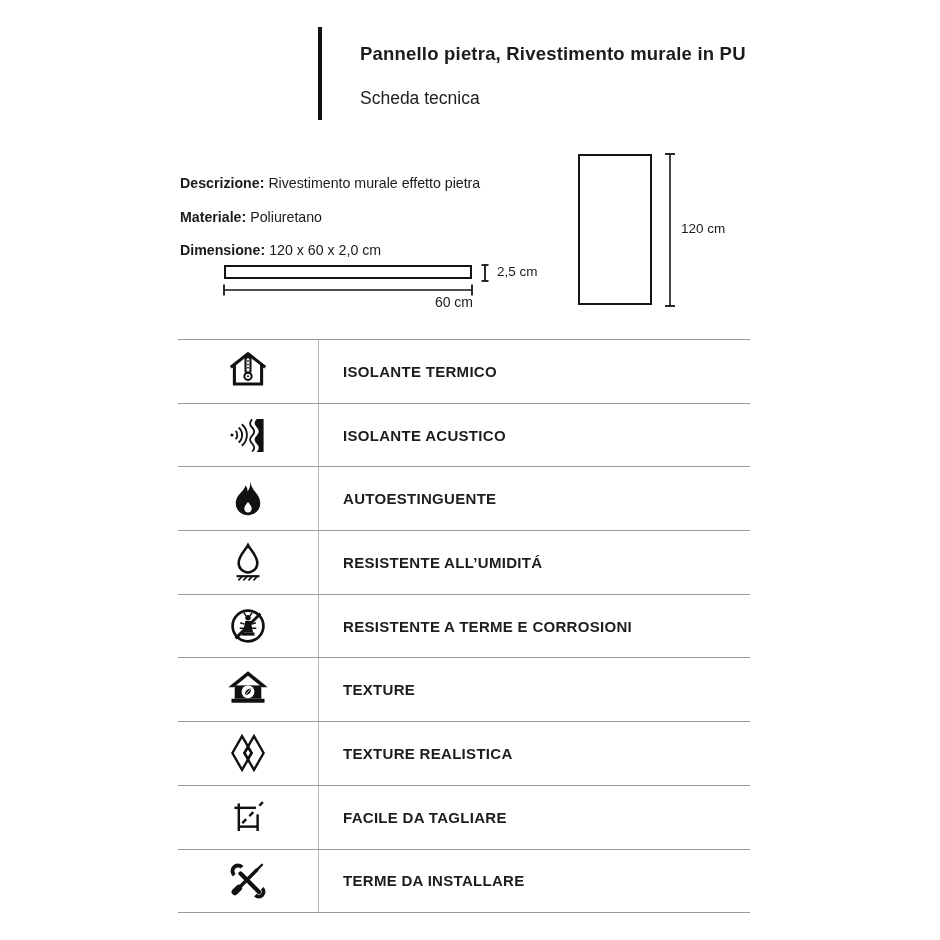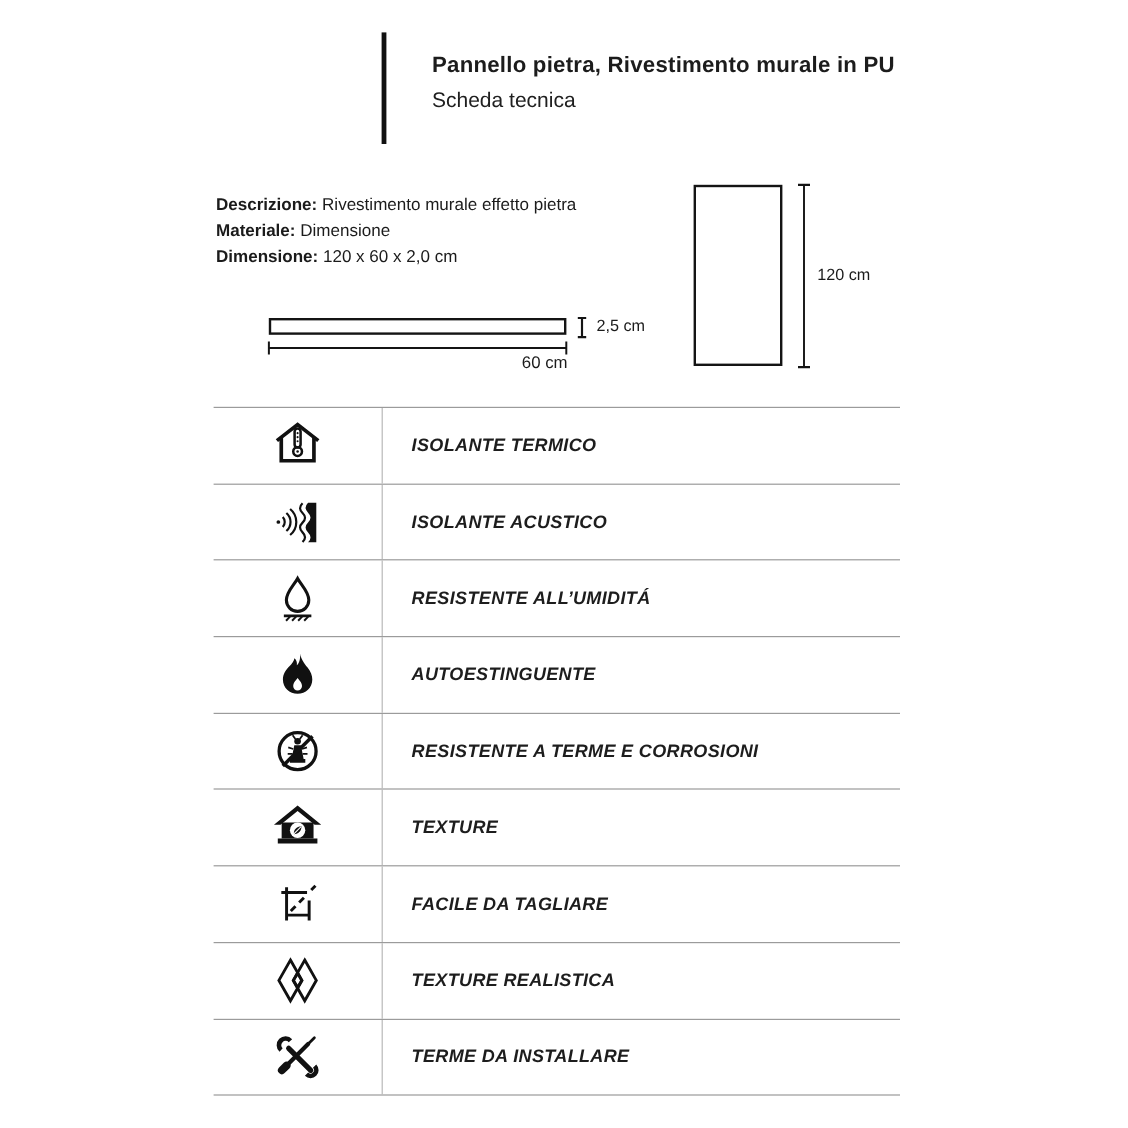--- a/index.html
+++ b/index.html
@@ -3,57 +3,57 @@
 <meta charset="utf-8">
 <style>
   html,body{margin:0;padding:0;background:#fff;}
   .canvas{
     position:relative;width:940px;height:940px;background:#ffffff;
     font-family:"Liberation Sans", sans-serif;color:#1b1b1b;overflow:hidden;
   }
   
   .header-bar{position:absolute;left:318px;top:27px;width:3.5px;height:93px;background:#111;}
   .title{position:absolute;left:360px;top:43px;font-size:18.5px;font-weight:700;letter-spacing:.2px;color:#1c1c1c;white-space:nowrap;}
-  .subtitle{position:absolute;left:360px;top:73px;font-size:17.5px;font-weight:400;color:#202020;white-space:nowrap;}
+  .subtitle{position:absolute;left:360px;top:88px;font-size:17.5px;font-weight:400;color:#202020;white-space:nowrap;}
   
   .specs{position:absolute;left:180px;top:161px;font-size:14.2px;line-height:21.5px;}
-  .spec-line{white-space:nowrap;}
+  .spec-line{white-space:nowrap;margin-top:12px;}
   .spec-label{font-weight:700;margin-right:4px;}
   
   .thin-bar{position:absolute;left:224px;top:265px;width:248px;height:14px;border:2px solid #141414;box-sizing:border-box;background:#fff;}
   .thick-marker{position:absolute;left:478px;top:262px;}
   .thickness-label{position:absolute;left:497px;top:264px;font-size:13.5px;white-space:nowrap;text-align:center;}
   .width-dim{position:absolute;left:223px;top:283px;}
   .width-label{position:absolute;left:223px;top:294px;width:250px;text-align:right;font-size:14px;}
   .tall-rect{position:absolute;left:578px;top:154px;width:74px;height:151px;border:2.5px solid #141414;box-sizing:border-box;background:#fff;}
   .height-dim{position:absolute;left:663px;top:152px;}
   .height-label{position:absolute;left:681px;top:221px;font-size:13.5px;white-space:nowrap;}
   
-  .features{position:absolute;left:178px;top:339px;width:572px;border-bottom:1.6px solid #9b9b9b;font-style:italic;}
+  .features{position:absolute;left:178px;top:339px;width:572px;border-bottom:1.6px solid #9b9b9b;}
   .feature-row{display:flex;height:63.7px;border-top:1.6px solid #9b9b9b;box-sizing:border-box;}
   .cell-icon{width:141px;flex:0 0 141px;border-right:1.5px solid #b8b8b8;display:flex;align-items:center;justify-content:center;box-sizing:border-box;}
   .cell-label{flex:1;display:flex;align-items:center;padding-left:24px;}
   .feature-label{font-size:15px;font-weight:700;letter-spacing:.3px;color:#1d1d1d;white-space:nowrap;}
   svg{display:block;}
 </style>
 </head>
 <body>
 
 <div class="canvas">
 
   <div class="header-bar"></div>
   <div class="title">Pannello pietra, Rivestimento murale in PU</div>
   <div class="subtitle">Scheda tecnica</div>
 
   <div class="specs">
     <div class="spec-line">
       <span class="spec-label">Descrizione:</span><span>Rivestimento murale effetto pietra</span>
     </div>
     <div class="spec-line">
-      <span class="spec-label">Materiale:</span><span>Dimensione</span>
+      <span class="spec-label">Materiale:</span><span>Poliuretano</span>
     </div>
     <div class="spec-line">
       <span class="spec-label">Dimensione:</span><span>120 x 60 x 2,0 cm</span>
     </div>
   </div>
 
   <div class="thin-bar"></div>
   <div class="thick-marker">
     <svg width="14" height="22" viewBox="0 0 14 22">
       <line x1="7" y1="3" x2="7" y2="19" stroke="#141414" stroke-width="1.8"></line>
@@ -116,50 +116,50 @@
           <path d="M33.5 6.5 q-4.5 4.5 0 9 q4.5 4.5 0 9 q-4.5 4.5 0 9 q4.5 4.5 0 9 L41 42.5 V6.5 Z" fill="#111"></path>
         </svg>
       </div>
       <div class="cell-label">
         <span class="feature-label">ISOLANTE ACUSTICO</span>
       </div>
     </div>
 
     <div class="feature-row">
       <div class="cell-icon">
+        <svg width="42" height="42" viewBox="0 0 48 48">
+          <path fill="#111" d="M26.5 4 C27 9 30 13 33.5 17.5 C36.5 21.5 38 25 38 28.8 C38 36.6 31.7 42.5 24 42.5 C16.3 42.5 10 36.6 10 28.8 C10 23.4 13 19.6 16.2 16.2 C18.5 13.8 20.4 11.6 21 8.5 C22.8 10 23.7 12.3 23.3 15.2 C25.5 13.5 26.6 9.8 26.5 4 Z"></path>
+          <path fill="#fff" d="M24 27.5 C21.6 30.5 19.8 32.4 19.8 35 C19.8 37.6 21.7 39.3 24 39.3 C26.3 39.3 28.2 37.6 28.2 35 C28.2 32.4 26.4 30.5 24 27.5 Z"></path>
+        </svg>
+      </div>
+      <div class="cell-label">
+        <span class="feature-label">AUTOESTINGUENTE</span>
+      </div>
+    </div>
+
+    <div class="feature-row">
+      <div class="cell-icon">
         <svg width="44" height="44" viewBox="0 0 48 48">
           <path d="M24 5.5 C20.5 12 13.8 17.5 13.8 25.2 A10.2 10.2 0 0 0 34.2 25.2 C34.2 17.5 27.5 12 24 5.5 Z" fill="none" stroke="#111" stroke-width="2.8"></path>
           <line x1="11.5" y1="39.5" x2="36.5" y2="39.5" stroke="#111" stroke-width="2.4"></line>
           <g stroke="#111" stroke-width="1.8">
             <line x1="13.5" y1="44" x2="17.5" y2="39.8"></line>
             <line x1="19" y1="44" x2="23" y2="39.8"></line>
             <line x1="24.5" y1="44" x2="28.5" y2="39.8"></line>
             <line x1="30" y1="44" x2="34" y2="39.8"></line>
           </g>
         </svg>
       </div>
       <div class="cell-label">
         <span class="feature-label">RESISTENTE ALL’UMIDITÁ</span>
       </div>
     </div>
 
     <div class="feature-row">
       <div class="cell-icon">
-        <svg width="42" height="42" viewBox="0 0 48 48">
-          <path fill="#111" d="M26.5 4 C27 9 30 13 33.5 17.5 C36.5 21.5 38 25 38 28.8 C38 36.6 31.7 42.5 24 42.5 C16.3 42.5 10 36.6 10 28.8 C10 23.4 13 19.6 16.2 16.2 C18.5 13.8 20.4 11.6 21 8.5 C22.8 10 23.7 12.3 23.3 15.2 C25.5 13.5 26.6 9.8 26.5 4 Z"></path>
-          <path fill="#fff" d="M24 27.5 C21.6 30.5 19.8 32.4 19.8 35 C19.8 37.6 21.7 39.3 24 39.3 C26.3 39.3 28.2 37.6 28.2 35 C28.2 32.4 26.4 30.5 24 27.5 Z"></path>
-        </svg>
-      </div>
-      <div class="cell-label">
-        <span class="feature-label">AUTOESTINGUENTE</span>
-      </div>
-    </div>
-
-    <div class="feature-row">
-      <div class="cell-icon">
         <svg width="44" height="44" viewBox="0 0 48 48">
           <circle cx="24" cy="24" r="16.8" fill="none" stroke="#111" stroke-width="3"></circle>
           <circle cx="24" cy="15" r="3" fill="#111"></circle>
           <g stroke="#111" stroke-width="1.6" fill="none">
             <path d="M22 13 L19.5 9.5 M26 13 L28.5 9.5"></path>
             <path d="M20 22 L15.5 20.5 M28 22 L32.5 20.5 M19.5 26.5 L15 26.5 M28.5 26.5 L33 26.5"></path>
           </g>
           <path d="M21 18.5 H27 L29.5 31 H18.5 Z" fill="#111"></path>
           <path d="M17 31 H31 V34.5 H17 Z" fill="#111"></path>
           <line x1="10.5" y1="37.5" x2="37.5" y2="10.5" stroke="#111" stroke-width="3.2"></line>
@@ -176,20 +176,35 @@
           <path fill="#111" d="M24 3.5 L2.5 21 L8.5 21 L24 8.5 L39.5 21 L45.5 21 Z"></path>
           <path fill="#111" d="M9.5 19 H38.5 V33.5 H9.5 Z"></path>
           <path fill="#111" d="M6 33.5 H42 V38 H6 Z"></path>
           <circle cx="24" cy="26" r="7" fill="#fff"></circle>
           <path d="M20.6 29.6 C20.3 25.6 22.9 22.6 27.5 22.4 C27.6 26.5 25.1 29.4 20.6 29.6 Z" fill="#111"></path>
           <line x1="19.3" y1="30.8" x2="27.2" y2="22.8" stroke="#fff" stroke-width="1"></line>
         </svg>
       </div>
       <div class="cell-label">
         <span class="feature-label">TEXTURE</span>
+      </div>
+    </div>
+
+    <div class="feature-row">
+      <div class="cell-icon">
+        <svg width="44" height="44" viewBox="0 0 48 48">
+          <g fill="none" stroke="#111" stroke-width="2.6" stroke-linejoin="miter">
+            <path d="M17.5 5.5 L28 24 L17.5 42.5 L7 24 Z"></path>
+            <path d="M30.5 5.5 L41 24 L30.5 42.5 L20 24 Z"></path>
+            <path d="M24 17.5 L27.7 24 L24 30.5 L20.3 24 Z"></path>
+          </g>
+        </svg>
+      </div>
+      <div class="cell-label">
+        <span class="feature-label">TEXTURE REALISTICA</span>
       </div>
     </div>
 
     <div class="feature-row">
       <div class="cell-icon">
         <svg width="42" height="42" viewBox="0 0 48 48">
           <g fill="none" stroke="#111" stroke-width="2.8">
             <path d="M8.5 13.5 H33"></path>
             <path d="M13.5 8.5 V40"></path>
             <path d="M13.5 35 H35"></path>
@@ -200,35 +215,20 @@
           </g>
         </svg>
       </div>
       <div class="cell-label">
         <span class="feature-label">FACILE DA TAGLIARE</span>
       </div>
     </div>
 
     <div class="feature-row">
       <div class="cell-icon">
-        <svg width="44" height="44" viewBox="0 0 48 48">
-          <g fill="none" stroke="#111" stroke-width="2.6" stroke-linejoin="miter">
-            <path d="M17.5 5.5 L28 24 L17.5 42.5 L7 24 Z"></path>
-            <path d="M30.5 5.5 L41 24 L30.5 42.5 L20 24 Z"></path>
-            <path d="M24 17.5 L27.7 24 L24 30.5 L20.3 24 Z"></path>
-          </g>
-        </svg>
-      </div>
-      <div class="cell-label">
-        <span class="feature-label">TEXTURE REALISTICA</span>
-      </div>
-    </div>
-
-    <div class="feature-row">
-      <div class="cell-icon">
         <svg width="42" height="42" viewBox="0 0 48 48">
           <g stroke="#111" fill="none">
             <path d="M8.3 17.2 A6.3 6.3 0 1 1 17.2 8.3" stroke-width="4.4"></path>
             <line x1="15.5" y1="15.5" x2="36.5" y2="36.5" stroke-width="5" stroke-linecap="round"></line>
             <path d="M32.5 40.2 A5.2 5.2 0 0 0 40.2 32.5" stroke-width="4.4"></path>
             <line x1="34" y1="11.5" x2="15.5" y2="30" stroke-width="4" stroke-linecap="round"></line>
             <line x1="34.5" y1="11" x2="40" y2="5.5" stroke-width="2.6" stroke-linecap="round"></line>
             <line x1="13.5" y1="32" x2="9" y2="36.5" stroke-width="7.5" stroke-linecap="round"></line>
           </g>
         </svg>

